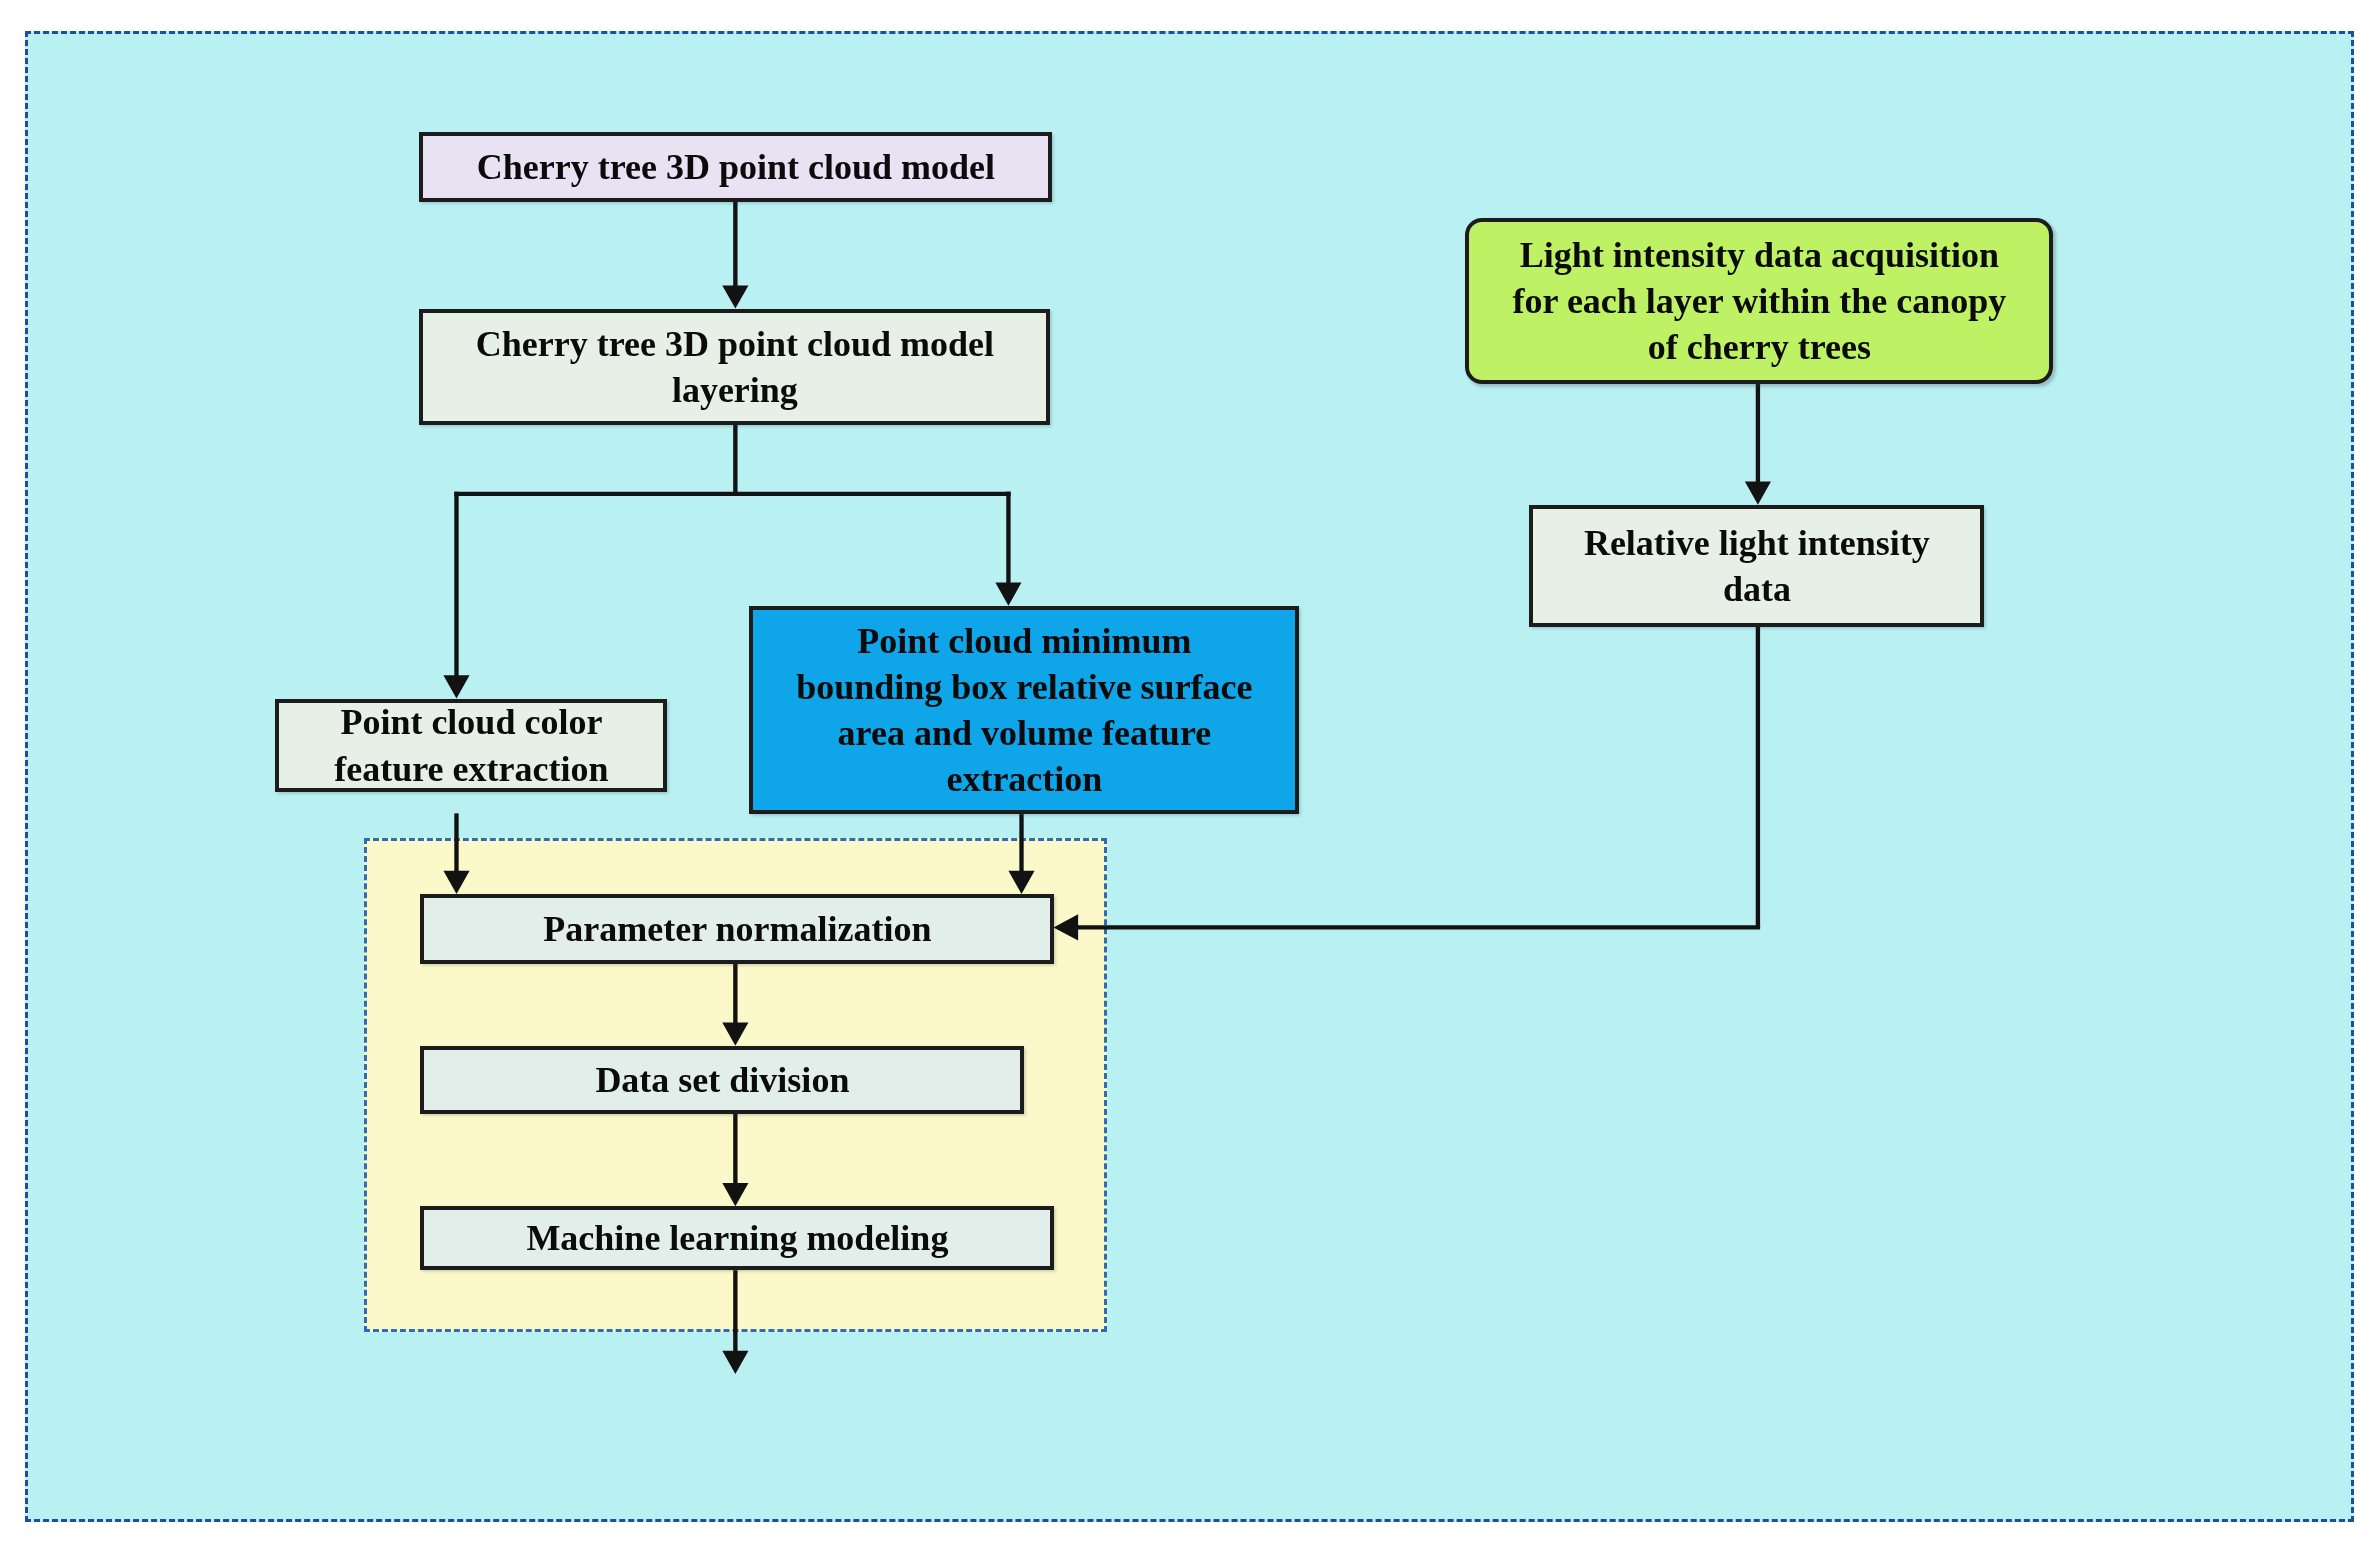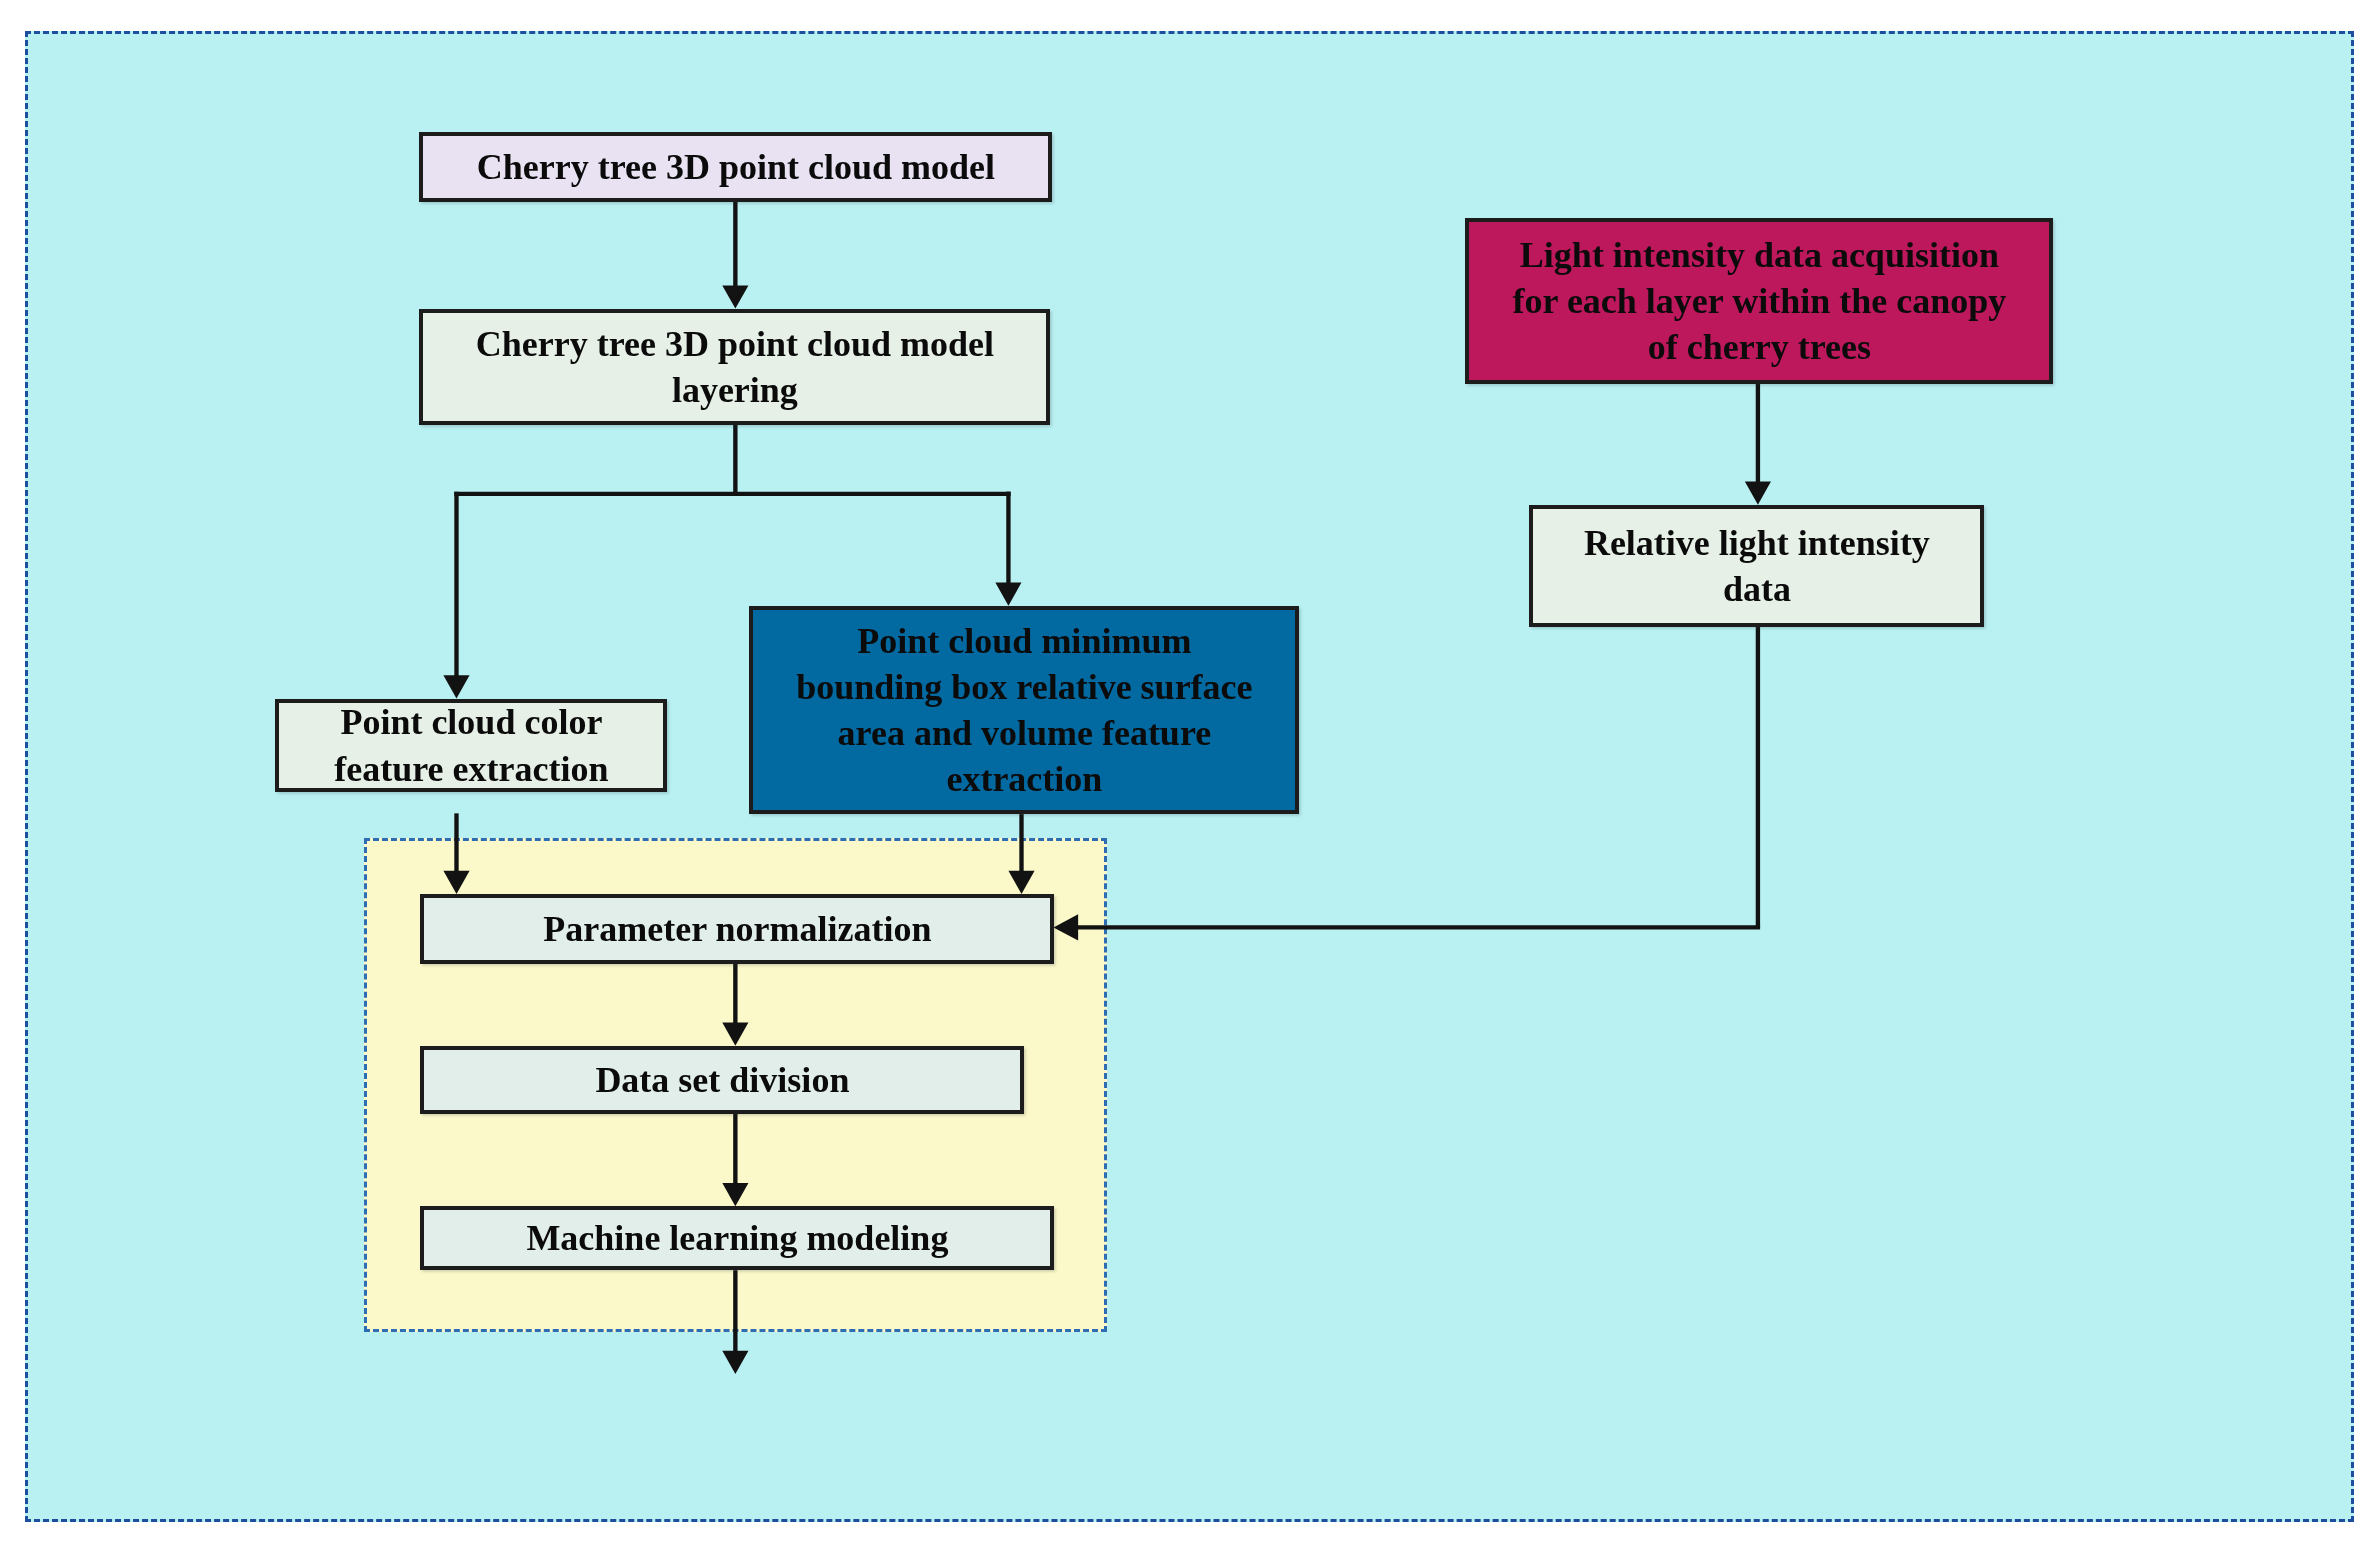--- a/index.html
+++ b/index.html
@@ -129,26 +129,26 @@
     </svg>
 
     <div class="node n-model" style="background-color: rgb(232, 226, 242);">Cherry tree 3D point cloud model</div>
 
     <div class="node n-layering" style="background-color: rgb(231, 240, 231);">Cherry tree 3D point cloud model
 layering</div>
 
     <div class="node n-colorfeat" style="background-color: rgb(231, 240, 231);">Point cloud color
 feature extraction</div>
 
-    <div class="node n-boundfeat" style="background-color: #0369a1;">Point cloud minimum
+    <div class="node n-boundfeat" style="background-color: #0ea5e9;">Point cloud minimum
 bounding box relative surface
 area and volume feature
 extraction</div>
 
-    <div class="node n-acquis" style="background-color: #be185d;">Light intensity data acquisition
+    <div class="node n-acquis" style="background-color: #bef264; border-radius: 17px;">Light intensity data acquisition
 for each layer within the canopy
 of cherry trees</div>
 
     <div class="node n-relative" style="background-color: rgb(231, 240, 231);">Relative light intensity
 data</div>
 
     <div class="node n-paramnorm" style="background-color: rgb(225, 238, 233);">Parameter normalization</div>
 
     <div class="node n-dataset" style="background-color: rgb(225, 238, 233);">Data set division</div>
 

